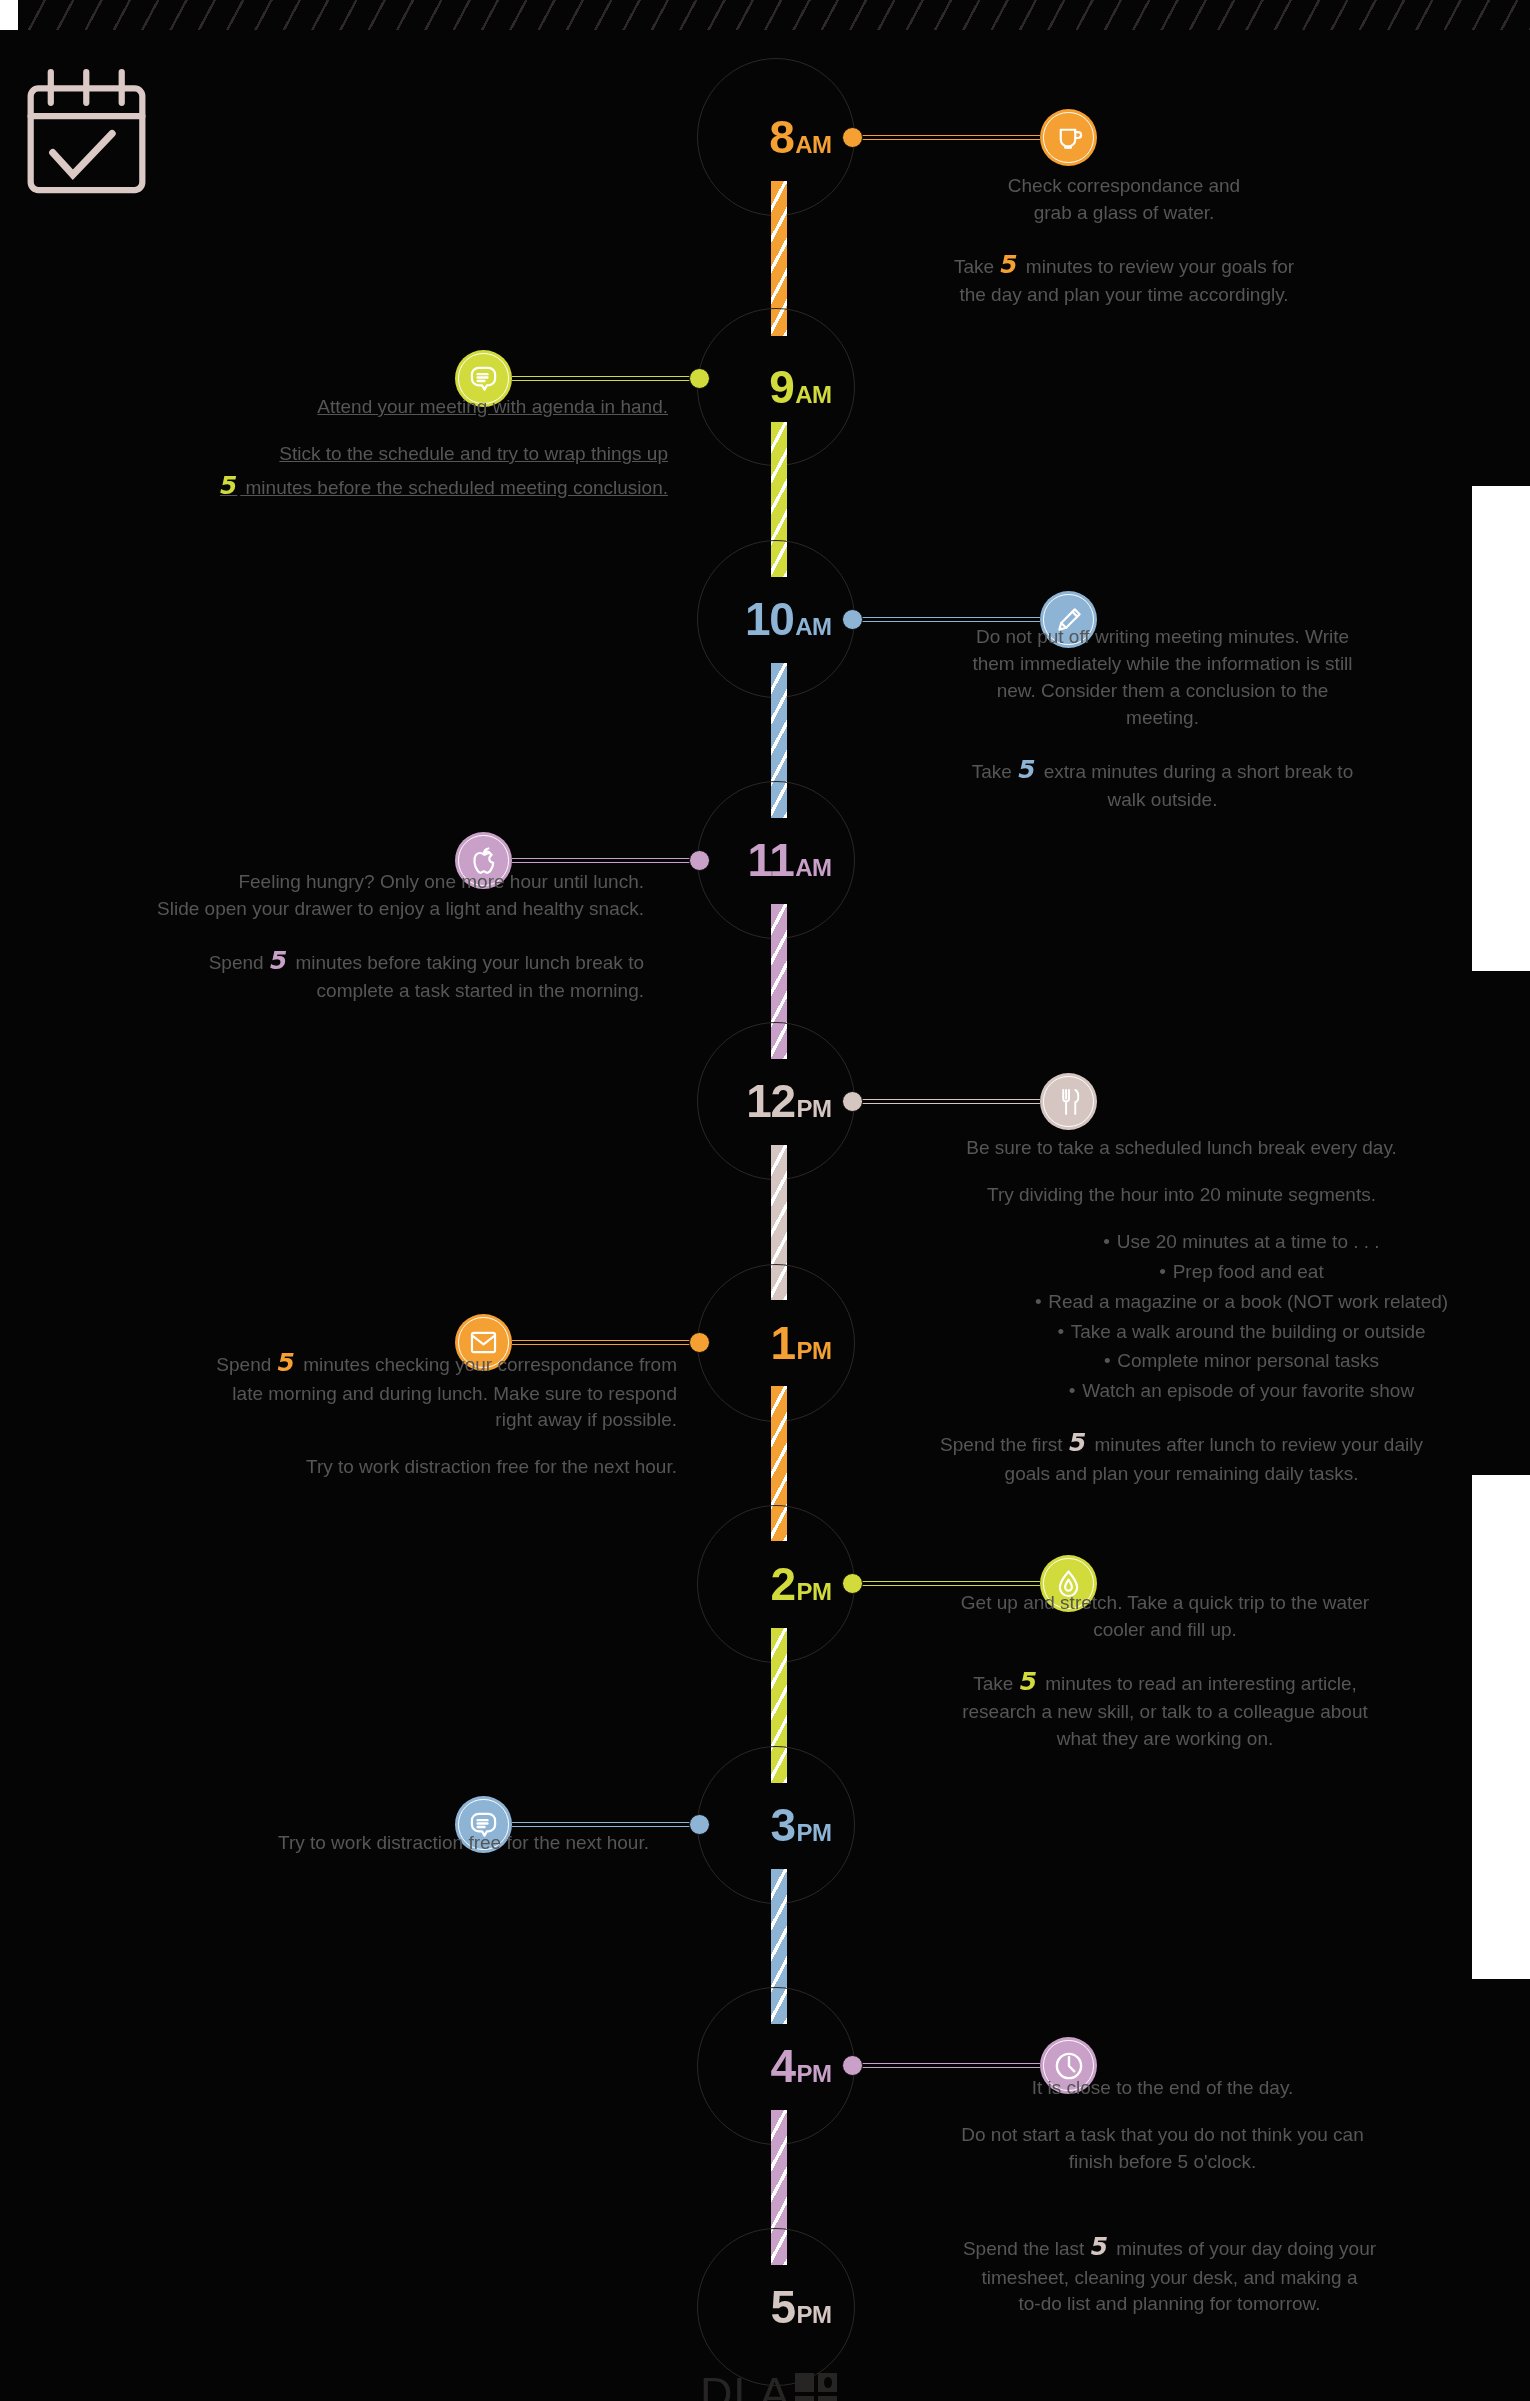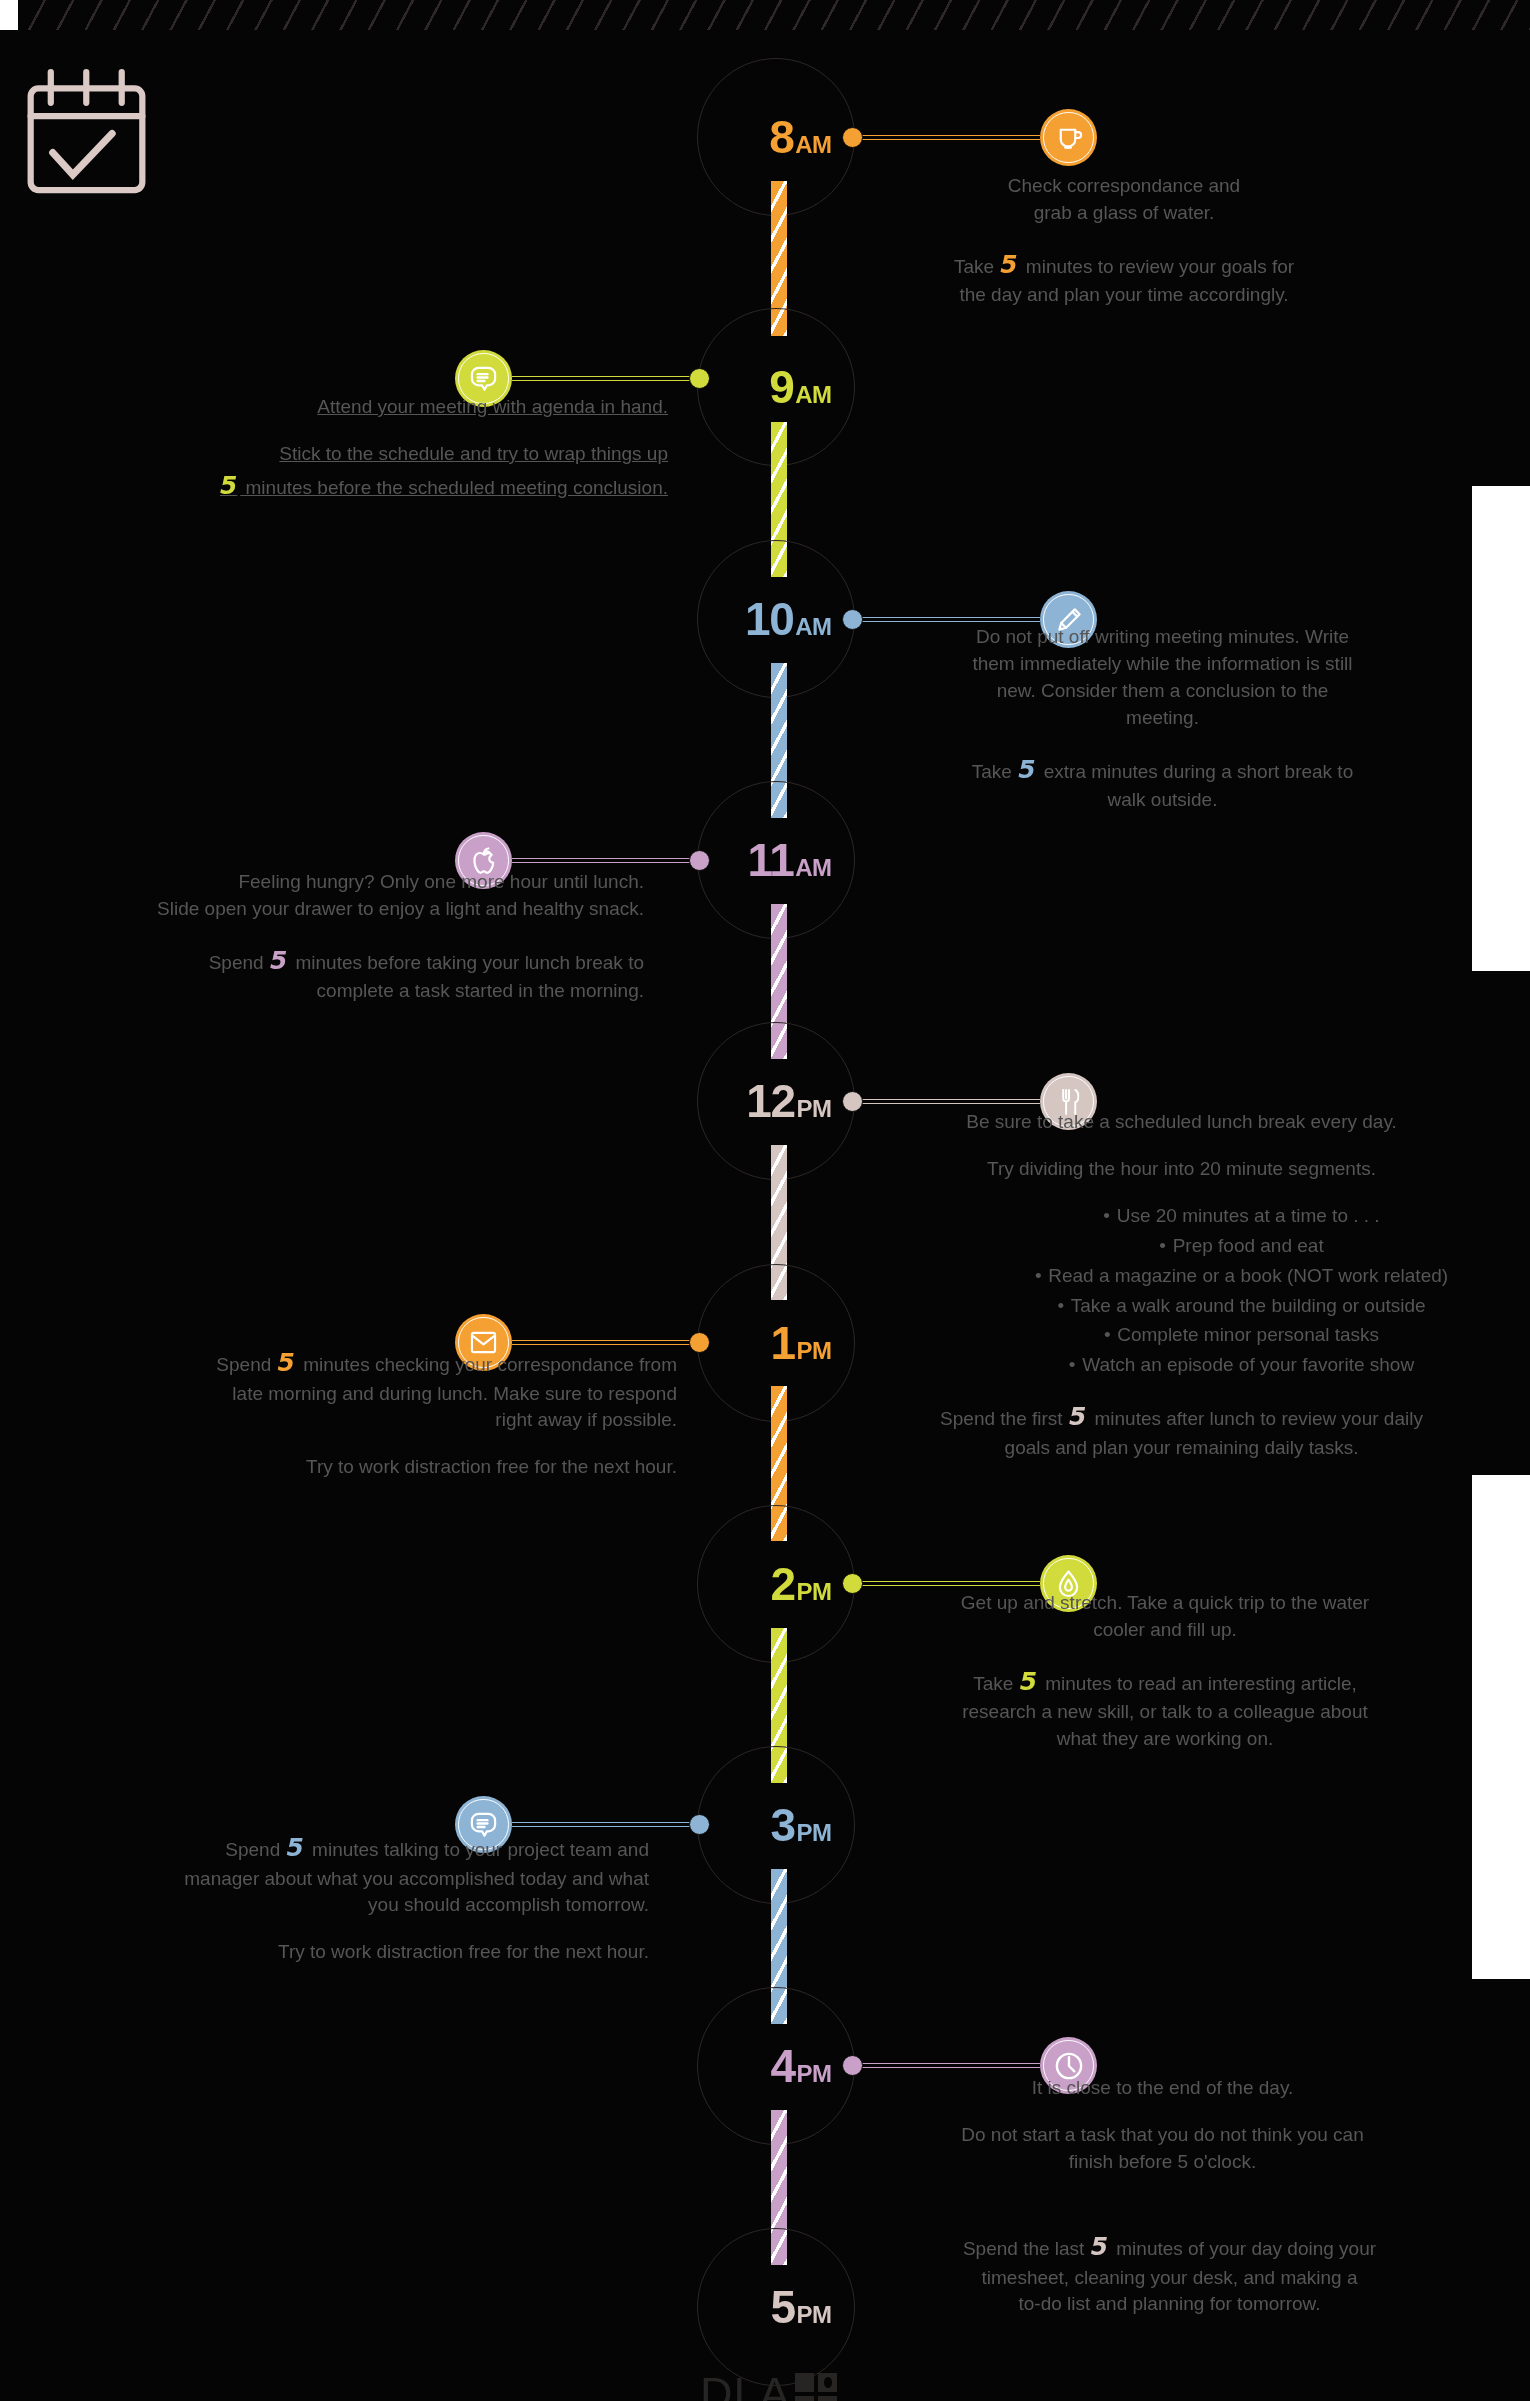--- a/index.html
+++ b/index.html
@@ -279,21 +279,21 @@
     </div>
     <div class="conn-dot" style="left: 842px; top: 1095px; background: rgb(213, 198, 194);"></div>
     <div class="bubble" style="left: 1040px; top: 1073px; background: rgb(213, 198, 194);">
       <svg width="28" height="30" viewBox="0 0 58 62" fill="none" stroke="#fff" stroke-width="4" stroke-linecap="round" stroke-linejoin="round">
         <path d="M17 6v18a6 6 0 0 0 12 0V6"></path>
         <line x1="23" y1="6" x2="23" y2="24"></line>
         <line x1="23" y1="30" x2="23" y2="56"></line>
         <path d="M42 6c5 3 7 10 6 18-1 5-3 7-6 7v25"></path>
       </svg>
     </div>
-    <div class="copy right" style="left: 879px; top: 1109px; width: 605px;">
+    <div class="copy right" style="left: 879px; top: 1135px; width: 605px;">
       <p>Be sure to take a scheduled lunch break every day.</p>
       <p>Try dividing the hour into 20 minute segments.</p>
       <ul style="margin-left: 120px;">
         <li>Use 20 minutes at a time to . . .</li>
         <li>Prep food and eat</li>
         <li>Read a magazine or a book (NOT work related)</li>
         <li>Take a walk around the building or outside</li>
         <li>Complete minor personal tasks</li>
         <li>Watch an episode of your favorite show</li>
       </ul>
@@ -333,21 +333,20 @@
     <div class="conn-dot" style="left: 689px; top: 1818px; background: rgb(142, 180, 213);"></div>
     <div class="bubble" style="left: 455px; top: 1796px; background: rgb(142, 180, 213);">
       <svg width="31" height="30" viewBox="0 0 64 62" fill="none" stroke="#fff" stroke-width="4.5" stroke-linecap="round" stroke-linejoin="round">
         <path d="M8 22a14 14 0 0 1 14-14h20a14 14 0 0 1 14 14v8a14 14 0 0 1-14 14h-3l-5 9-5-9h-7A14 14 0 0 1 8 30z"></path>
         <line x1="20" y1="21" x2="40" y2="21" stroke-width="5"></line>
         <line x1="20" y1="28" x2="40" y2="28" stroke-width="5"></line>
         <line x1="20" y1="35" x2="34" y2="35" stroke-width="5"></line>
       </svg>
     </div>
     <div class="copy left" style="left: 34px; top: 1830px; width: 615px;">
-      <p>Spend <span class="n5" style="color:#8EB4D5">5</span> minutes talking to your project team and<br>manager about what you accomplished today and what<br>you should accomplish tomorrow.</p>
       <p>Try to work distraction free for the next hour.</p>
     </div>
     <div class="connector" style="left: 842px; top: 2059px; width: 208px;">
       <div class="conn-bar" style="left:10.6px;width:187px;border-color:#C9A0C8"></div>
     </div>
     <div class="conn-dot" style="left: 842px; top: 2059px; background: rgb(201, 160, 200);"></div>
     <div class="bubble" style="left: 1040px; top: 2037px; background: rgb(201, 160, 200);">
       <svg width="30" height="30" viewBox="0 0 62 62" fill="none" stroke="#fff" stroke-width="5" stroke-linecap="round" stroke-linejoin="round">
         <circle cx="31" cy="31" r="25"></circle>
         <polyline points="31,13 31,31 42,42"></polyline>

